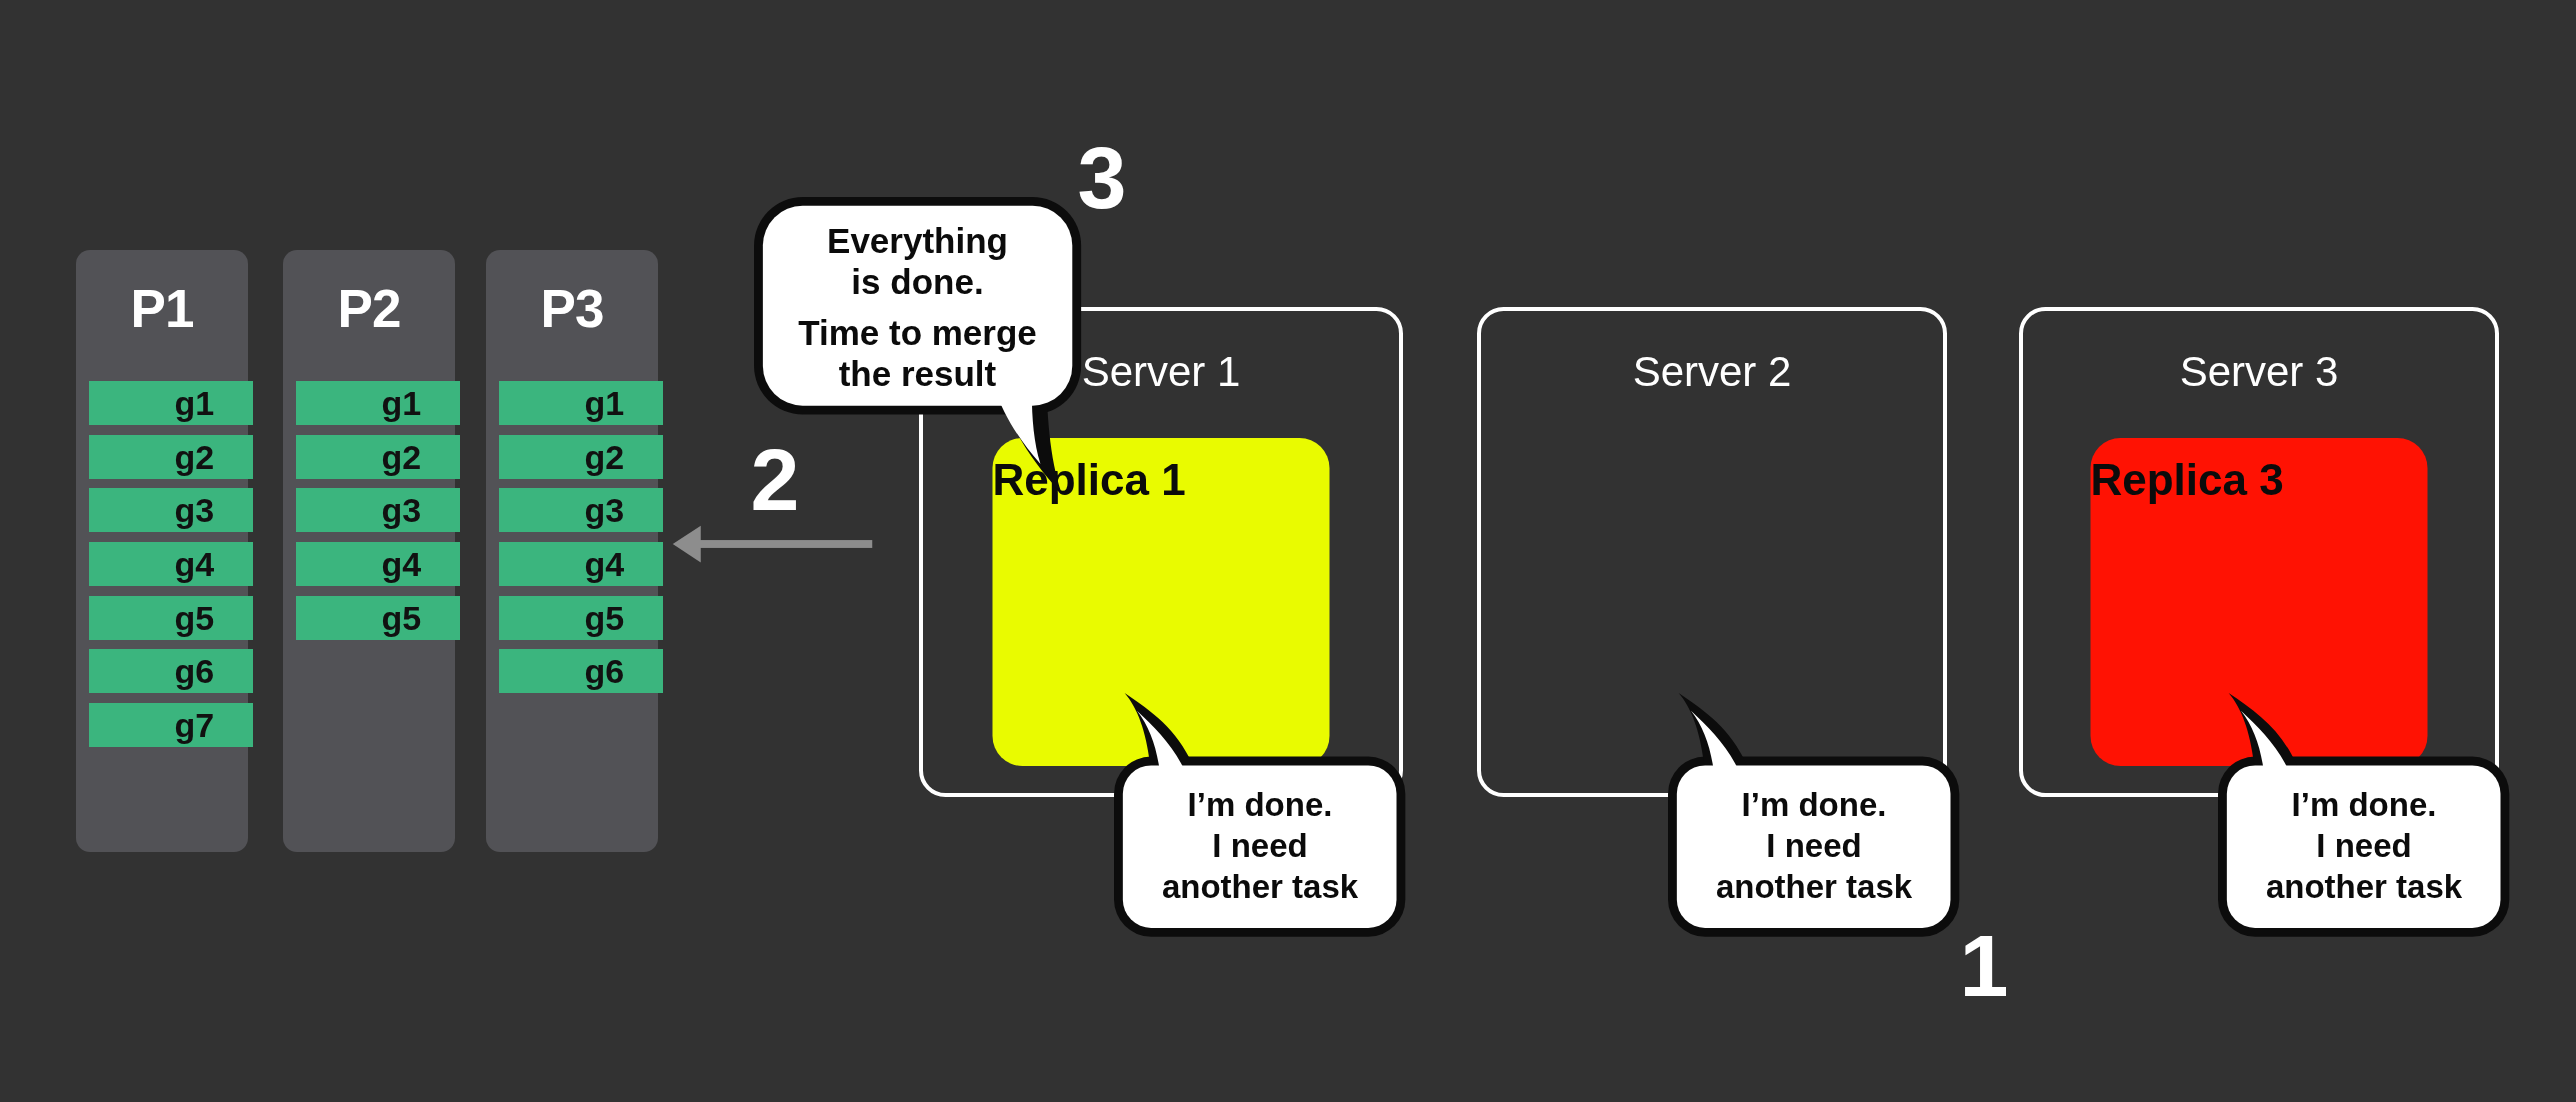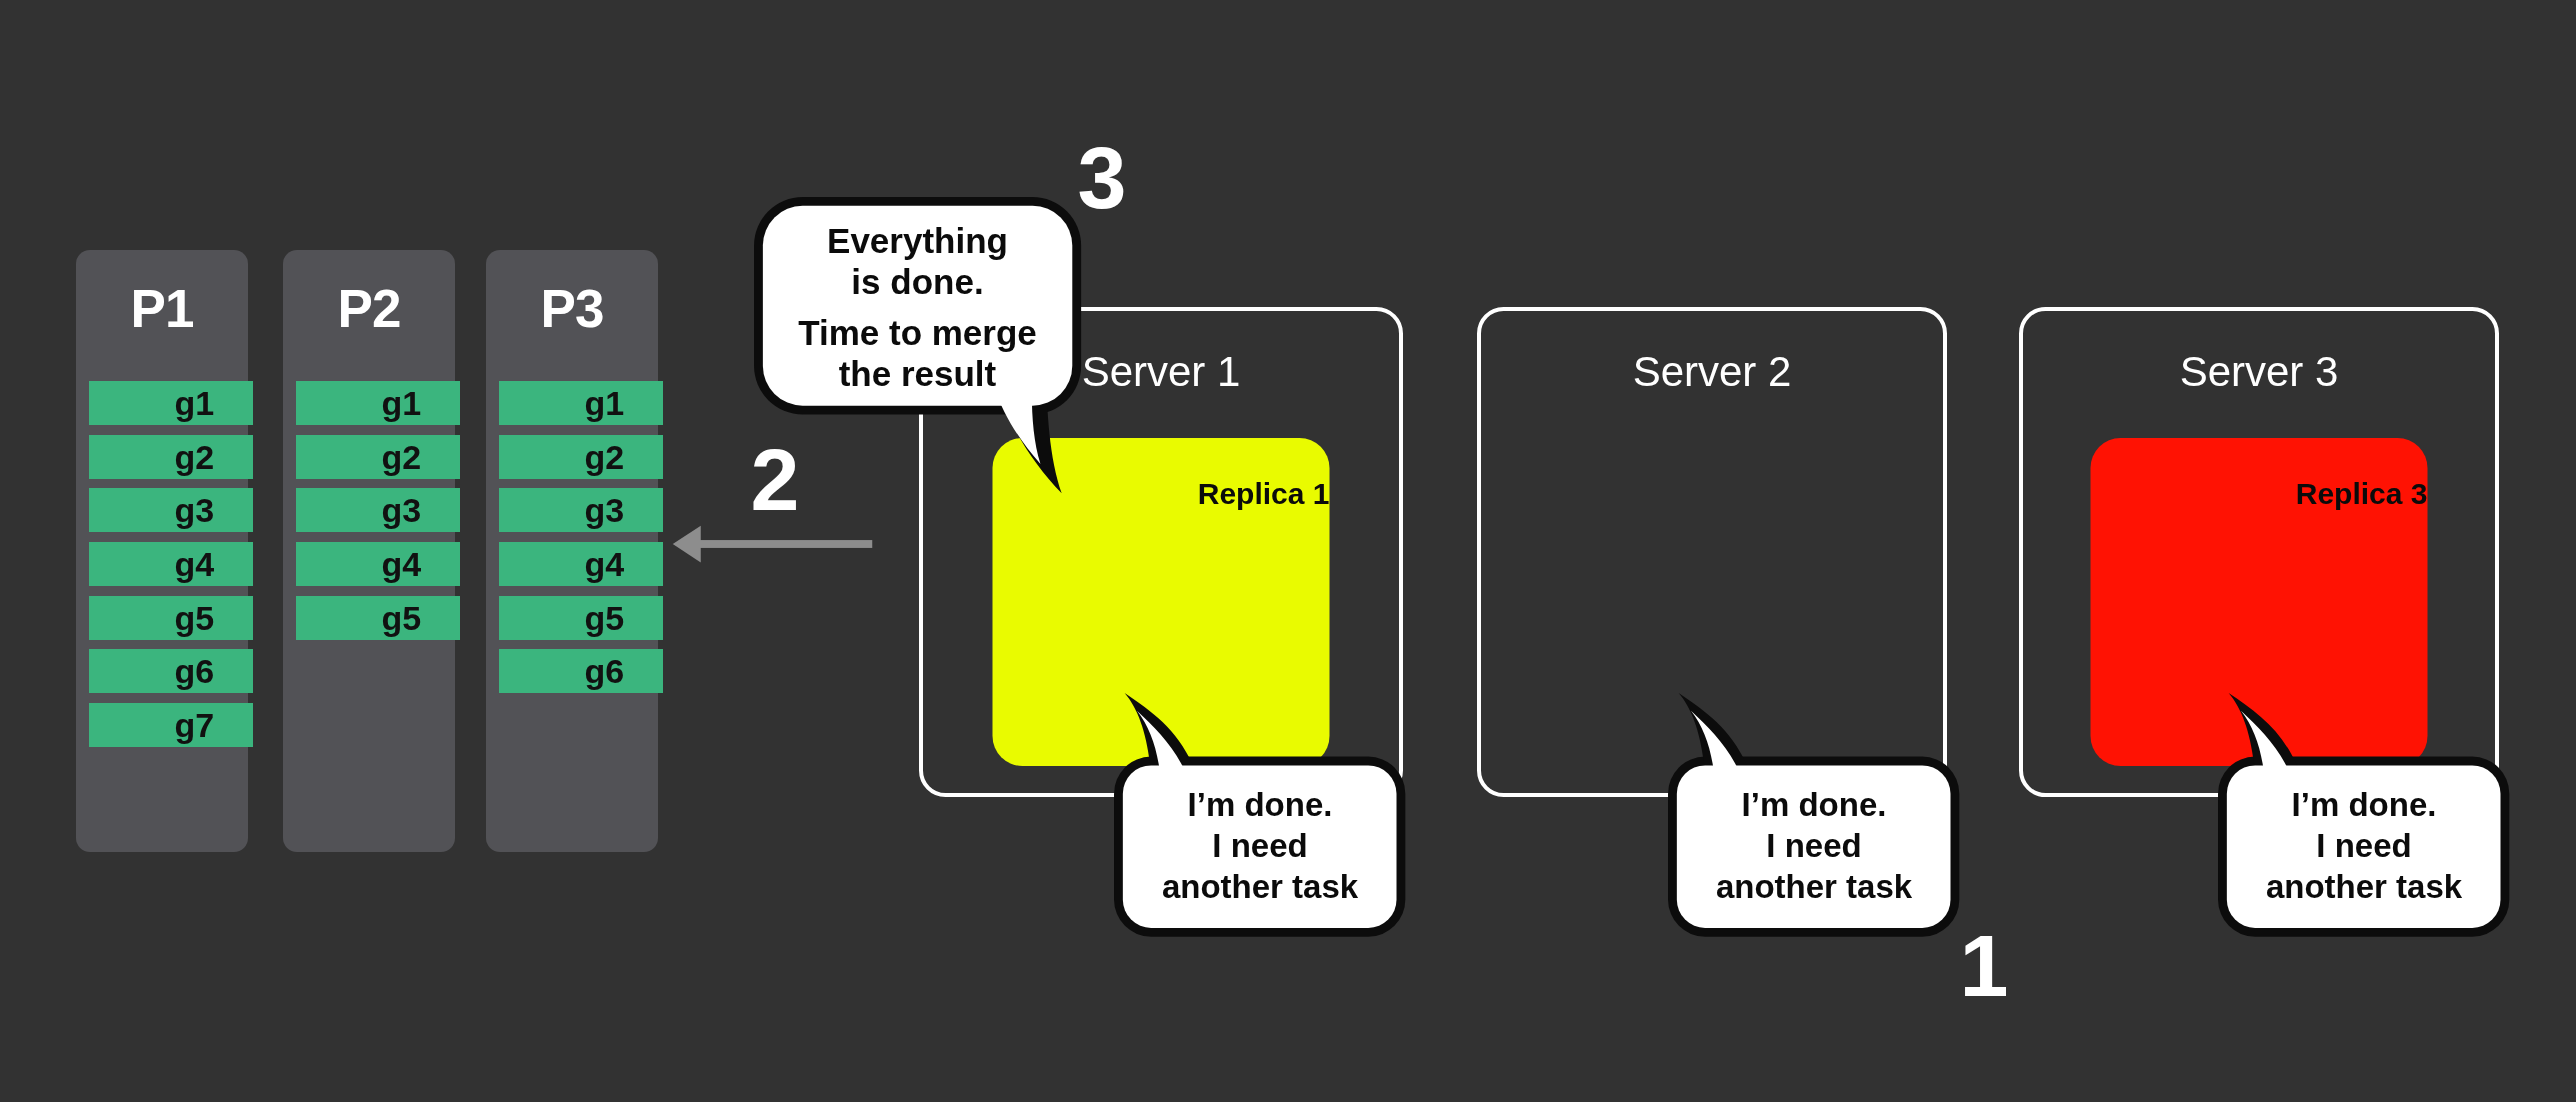--- a/index.html
+++ b/index.html
@@ -80,25 +80,25 @@
   .replica {
     position: absolute;
     top: 127px;
     left: 50%;
     transform: translateX(-50%);
     width: 337px;
     height: 328px;
     border-radius: 30px;
   }
   .replica-title {
-    padding-top: 39px;
+    padding-top: 17px;
     width: 100%;
-    text-align: right;
+    text-align: left;
     color: #0b0b0b;
-    font-size: 30px;
+    font-size: 44px;
     font-weight: 700;
   }
 
   
   .step-num {
     position: absolute;
     transform: translateX(-50%);
     color: var(--number, #ffffff);
     font-size: 88px;
     font-weight: 700;

